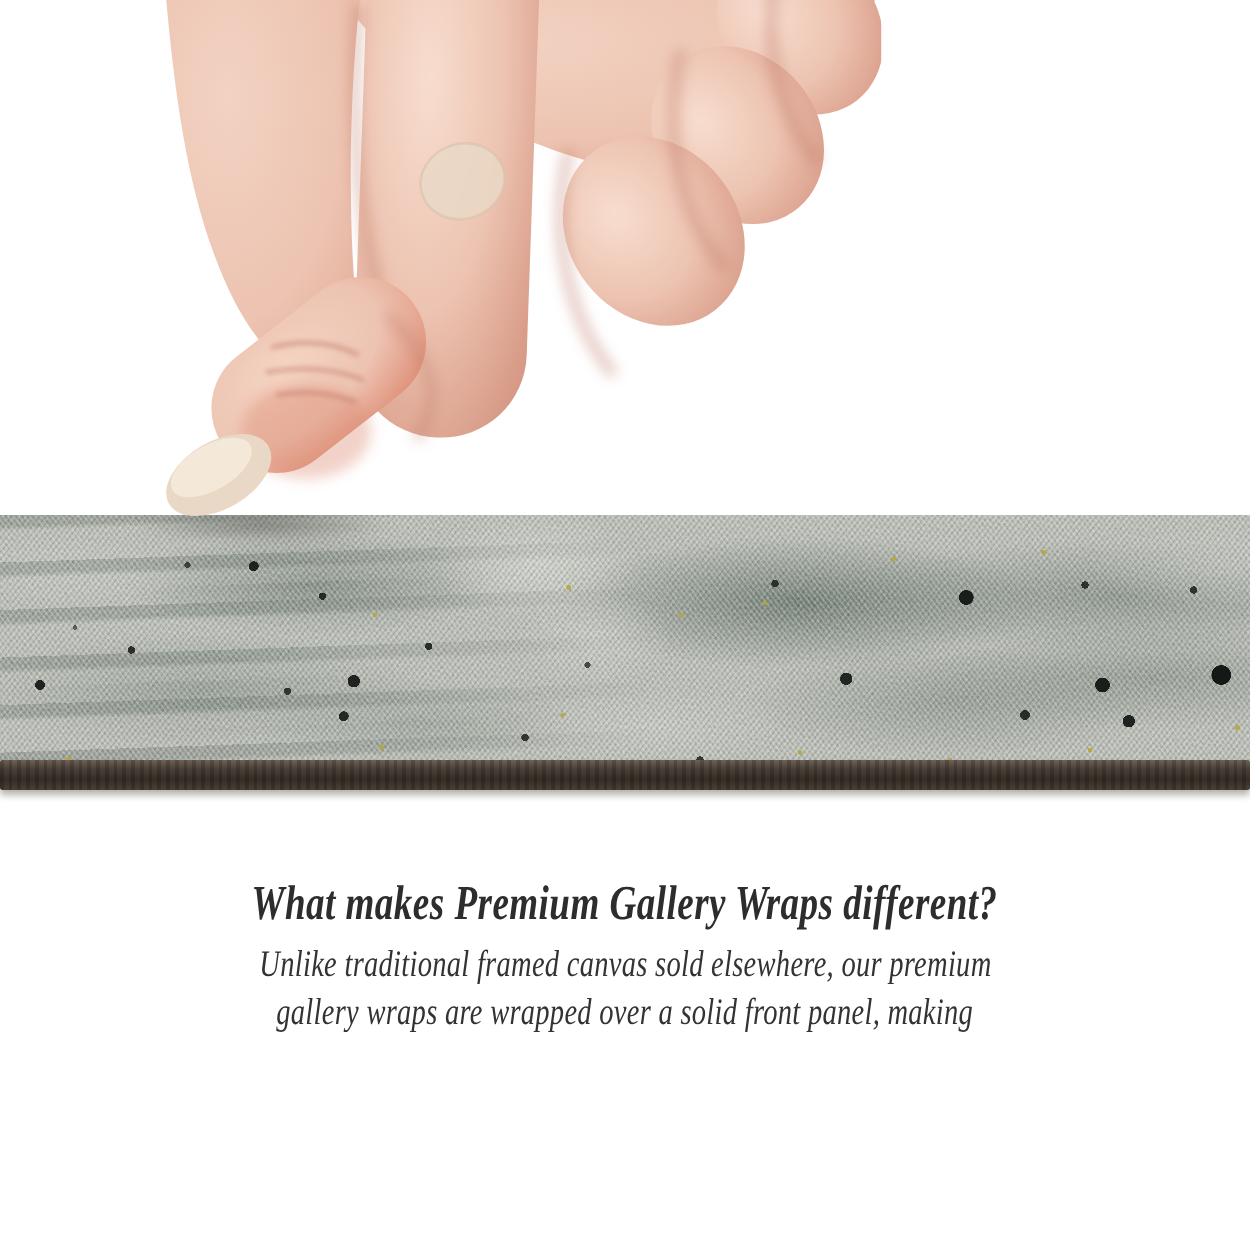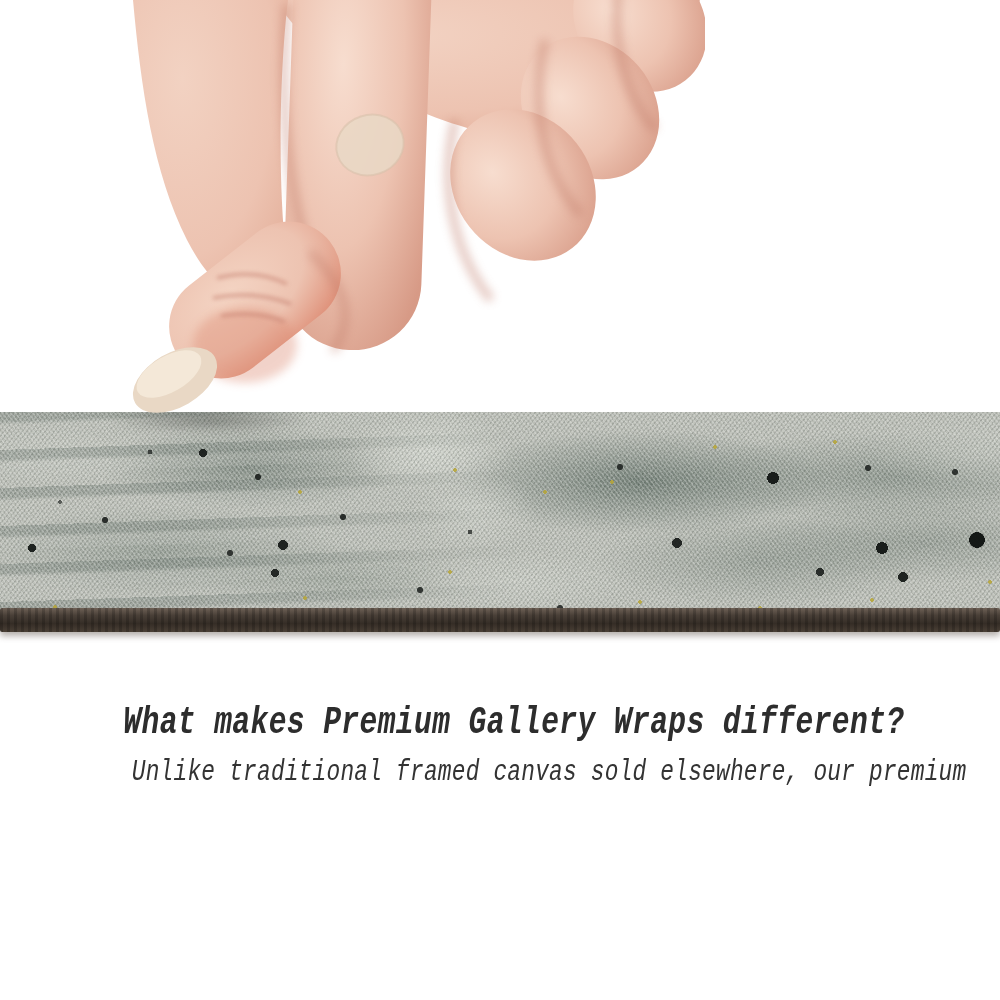--- a/index.html
+++ b/index.html
@@ -1,19 +1,19 @@
 <!DOCTYPE html>
 <html style="--background: #ffffff; --heading-text: #2d2d2d; --text: #333333; --canvas-base: #c2c4bc; --canvas-green-dark: #55655c; --canvas-green-mid: #7b8a80; --canvas-highlight: #dcddd5; --canvas-fleck-yellow: #b7a637; --canvas-edge-dark: #352d26; --skin-base: #edc3b1; --skin-shadow: #d79a86; --skin-highlight: #f7ddcf; --skin-red: #dd8a72; --nail: #e9d8c5;"><head>
 <meta charset="utf-8">
 <style>
   html,body{margin:0;padding:0;background:#fff;}
   .stage{
     position:relative;width:1000px;height:1000px;overflow:hidden;
     background:var(--background,#ffffff);
-    font-family:Liberation Mono, monospace;
+    font-family:Liberation Serif, serif;
   }
 
   
   .hand{position:absolute;left:125px;top:0;width:580px;height:420px;z-index:3;}
 
   
   .strip{position:absolute;left:0;top:412px;width:1000px;height:222px;z-index:2;}
   .face{
     position:absolute;left:0;top:0;width:1000px;height:198px;overflow:hidden;
     background:
@@ -197,15 +197,16 @@
       <div class="holes"></div>
       <div class="flecks"></div>
       <div class="thumb-shadow"></div>
     </div>
     <div class="edge"></div>
   </div>
 
   <div class="text-block">
     <div class="heading"><span class="squeeze">What makes Premium Gallery Wraps different?</span></div>
     <div class="body-line"><span class="squeeze">Unlike traditional framed canvas sold elsewhere, our premium</span></div>
+    <div class="body-line"><span class="squeeze">gallery wraps are wrapped over a solid front panel, making</span></div>
   </div>
 
 </div>
 
 </body></html>

